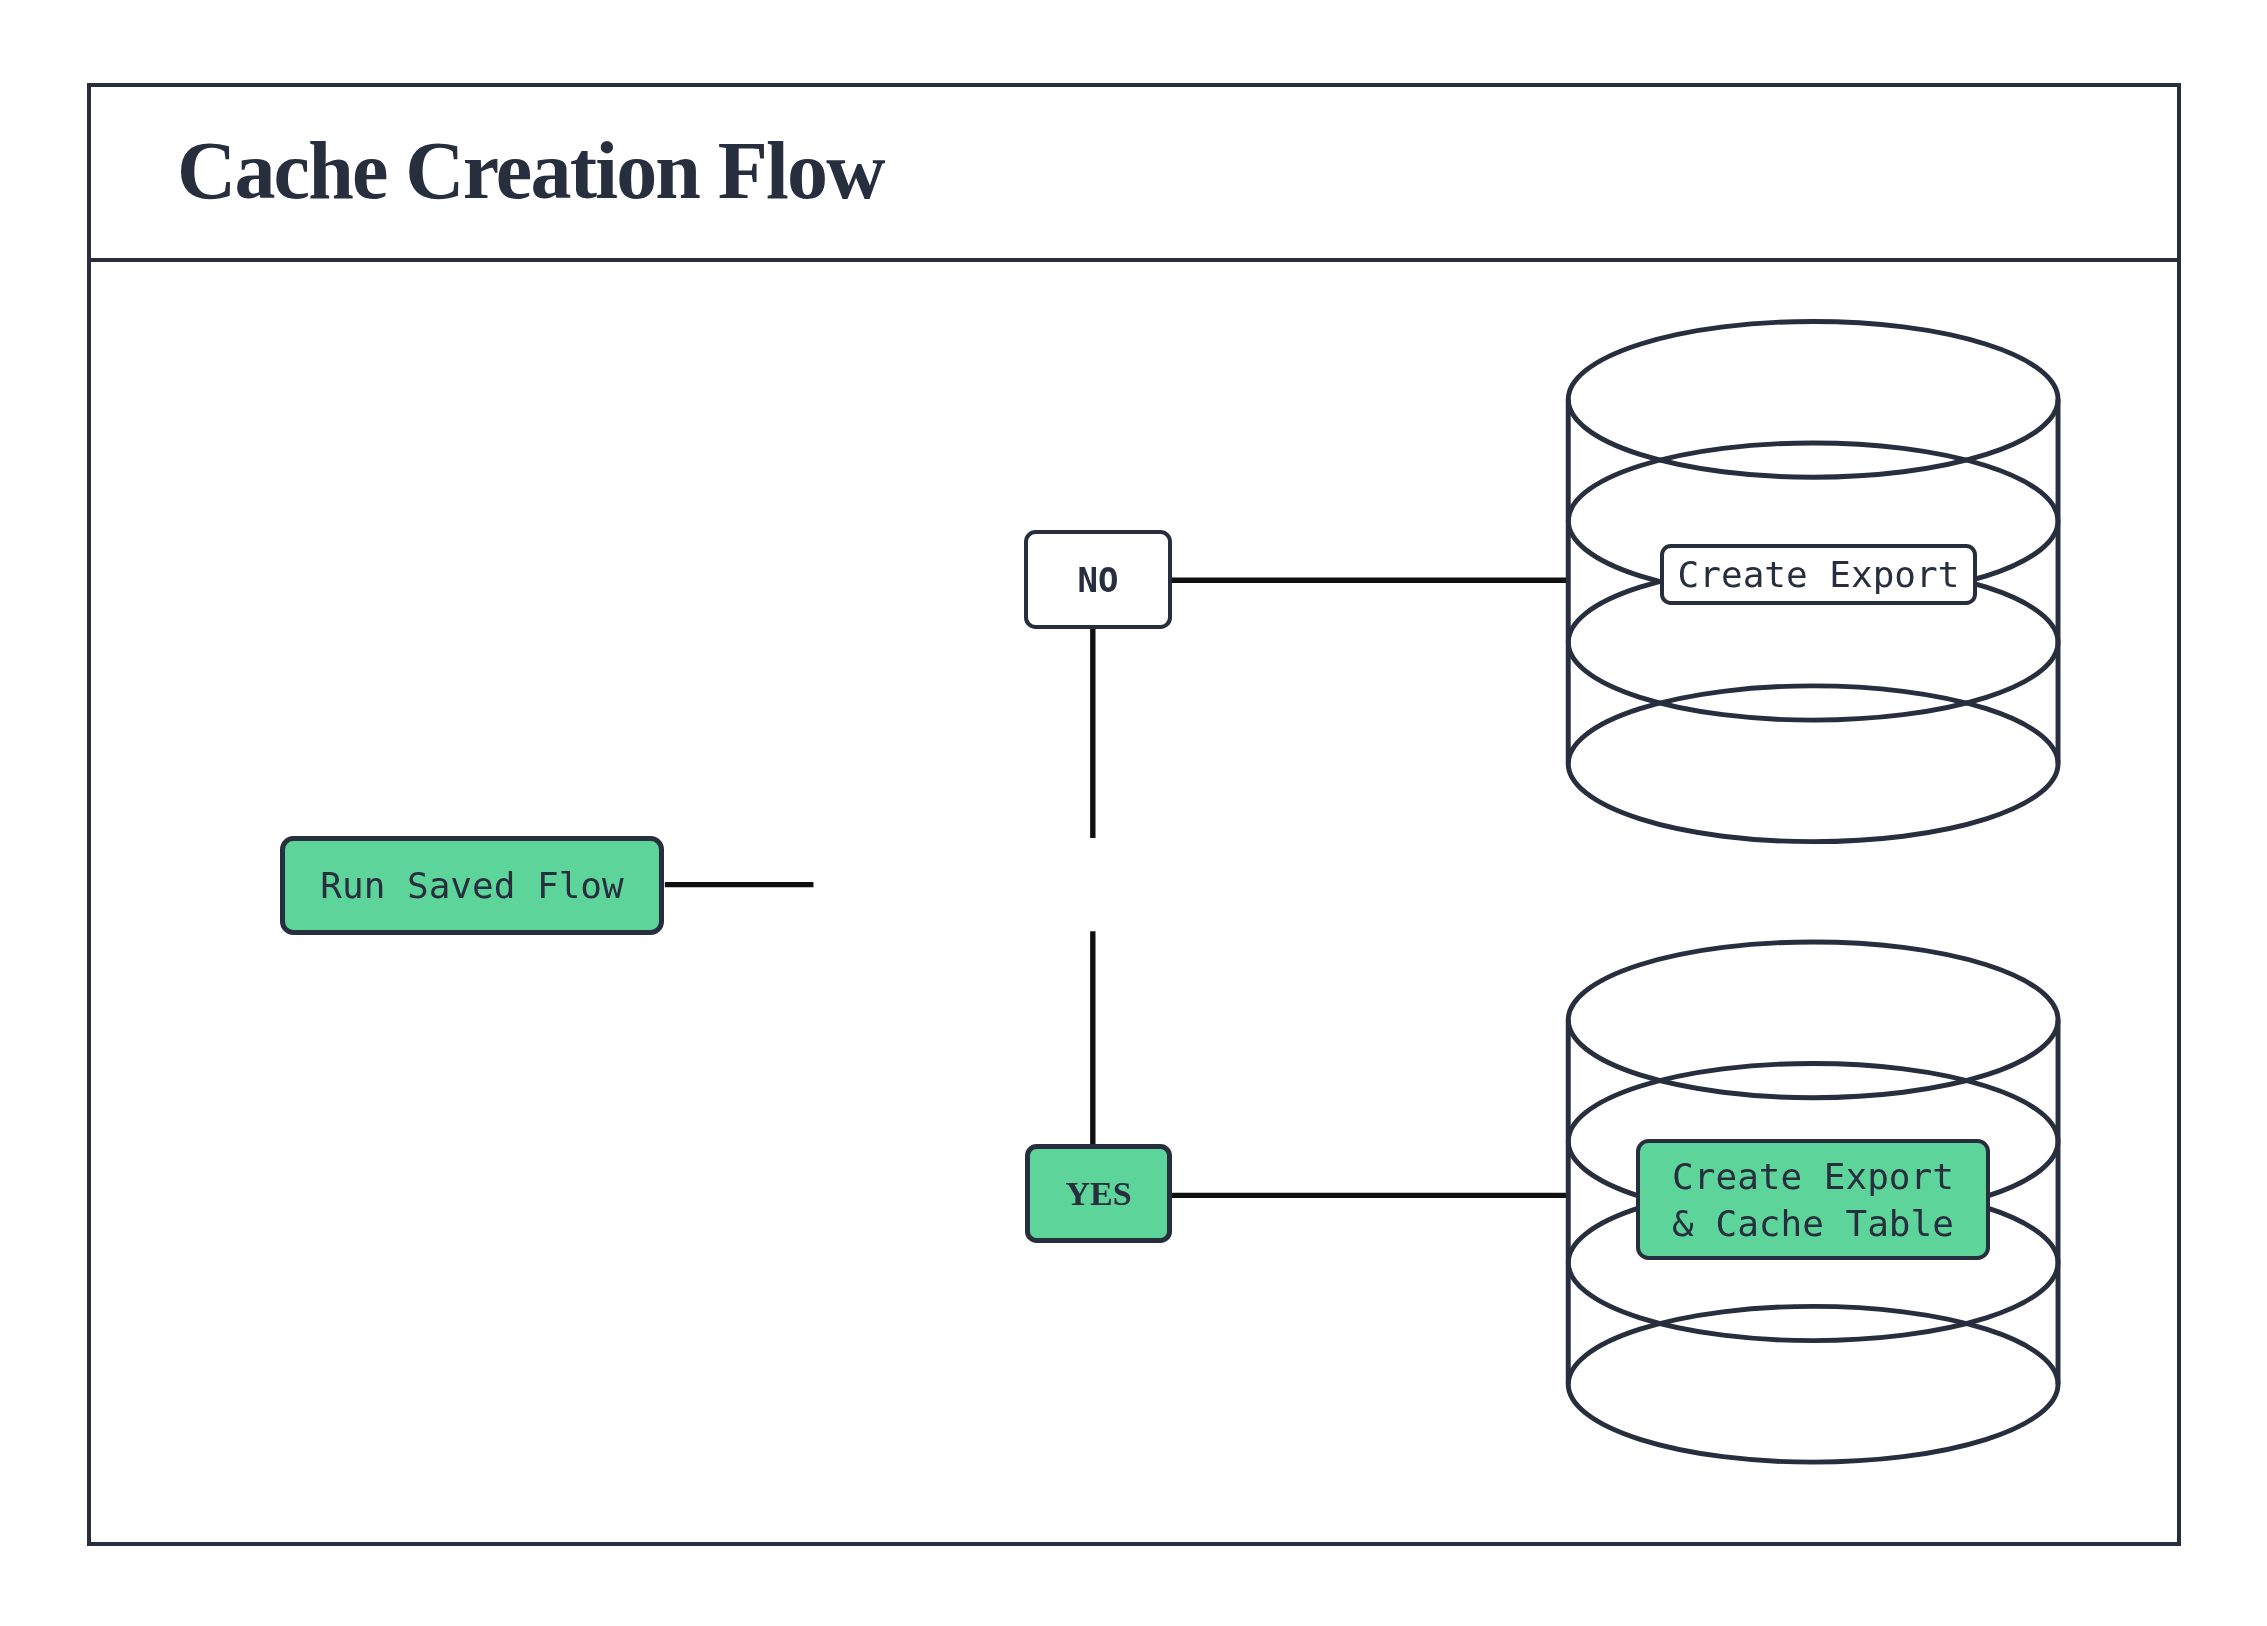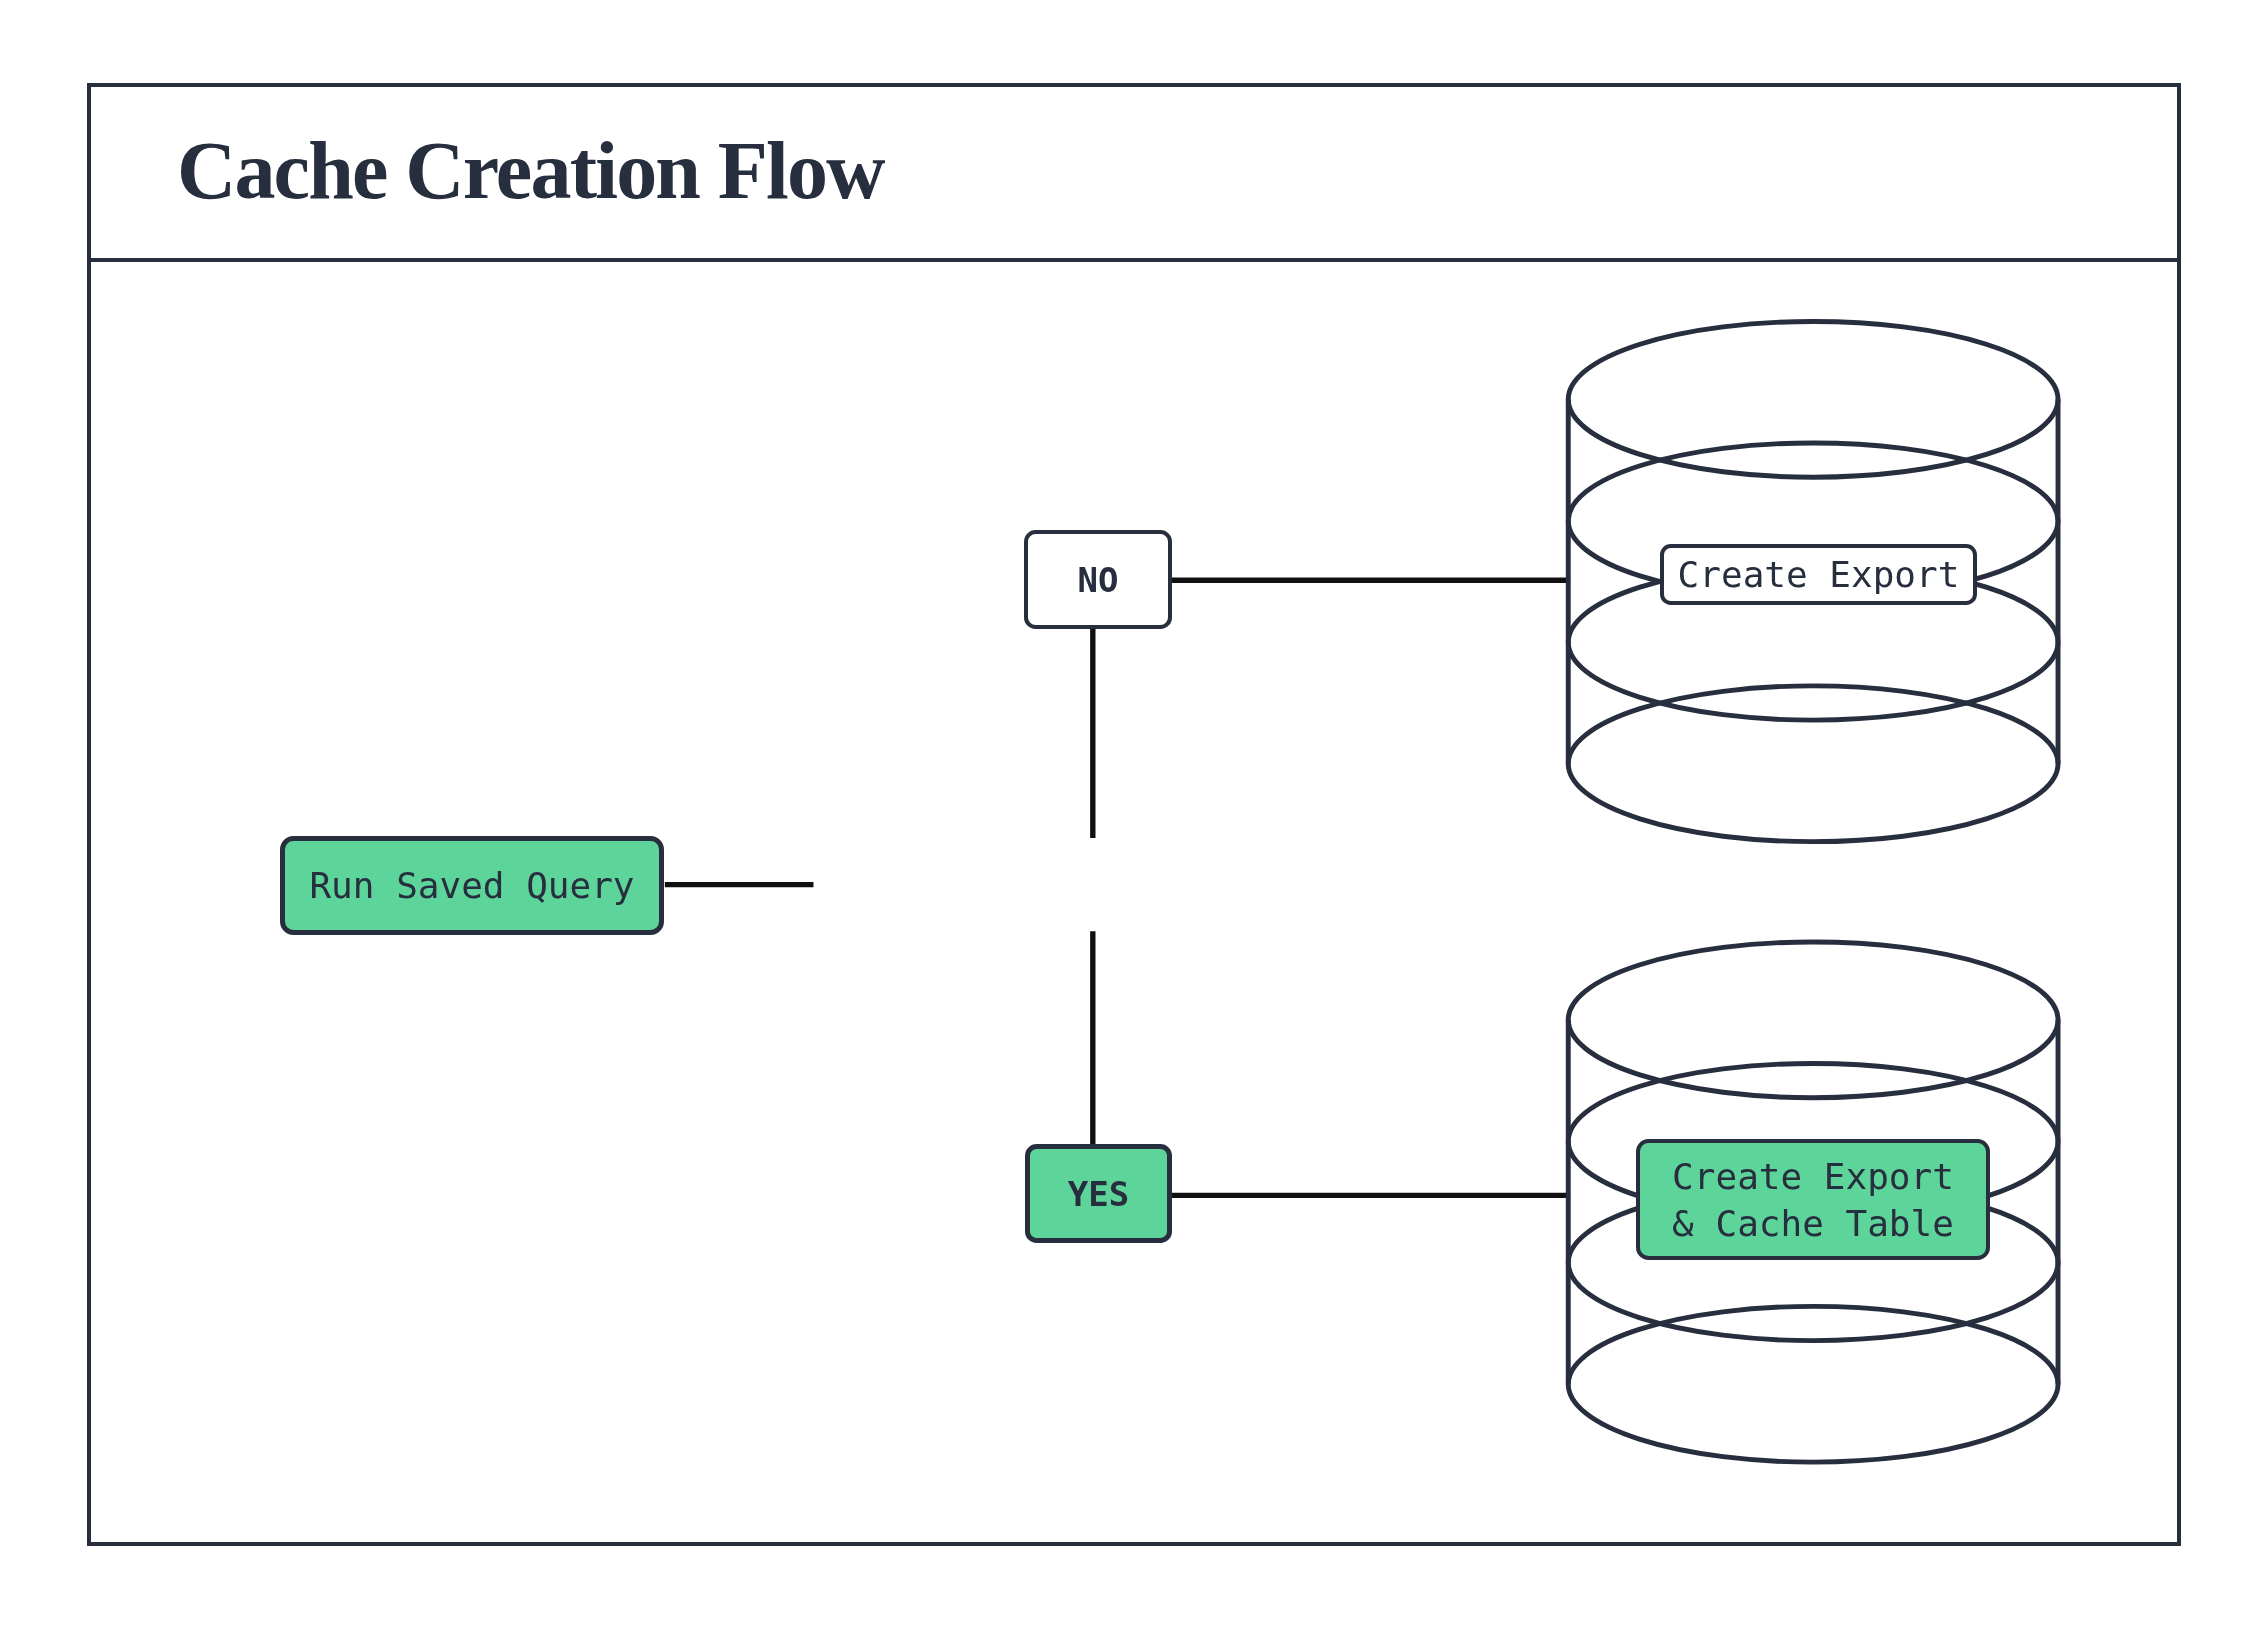--- a/index.html
+++ b/index.html
@@ -96,20 +96,21 @@
   .node-yes {
     left: 1025px;
     top: 1144px;
     width: 147px;
     height: 99px;
     background: #5dd49a;
     border: 5.4px solid #272e3e;
     border-radius: 11.6px;
     font-size: 34px;
     font-weight: bold;
+    font-family: Liberation Serif, serif;
   }
   .db-label-plain {
     left: 1660px;
     top: 544px;
     width: 317px;
     height: 61px;
     background: #ffffff;
     border: 4.5px solid #272e3e;
     border-radius: 10.7px;
     font-size: 36px;
@@ -161,21 +162,21 @@
       <line x1="1751" y1="1139" x2="1751" y2="1546"></line>
       <line x1="2298" y1="1139" x2="2298" y2="1546"></line>
       <ellipse cx="2024.5" cy="1546" rx="273.5" ry="87"></ellipse>
       <ellipse cx="2024.5" cy="1410.3" rx="273.5" ry="87"></ellipse>
       <ellipse cx="2024.5" cy="1274.7" rx="273.5" ry="87"></ellipse>
       <ellipse cx="2024.5" cy="1139" rx="273.5" ry="87"></ellipse>
     </g>
   </svg>
 
   <div class="node node-start">
-    <span>Run Saved Query</span>
+    <span>Run Saved Flow</span>
   </div>
 
 
   <div class="node node-no">
     <span>NO</span>
   </div>
 
   <div class="node node-yes">
     <span>YES</span>
   </div>

